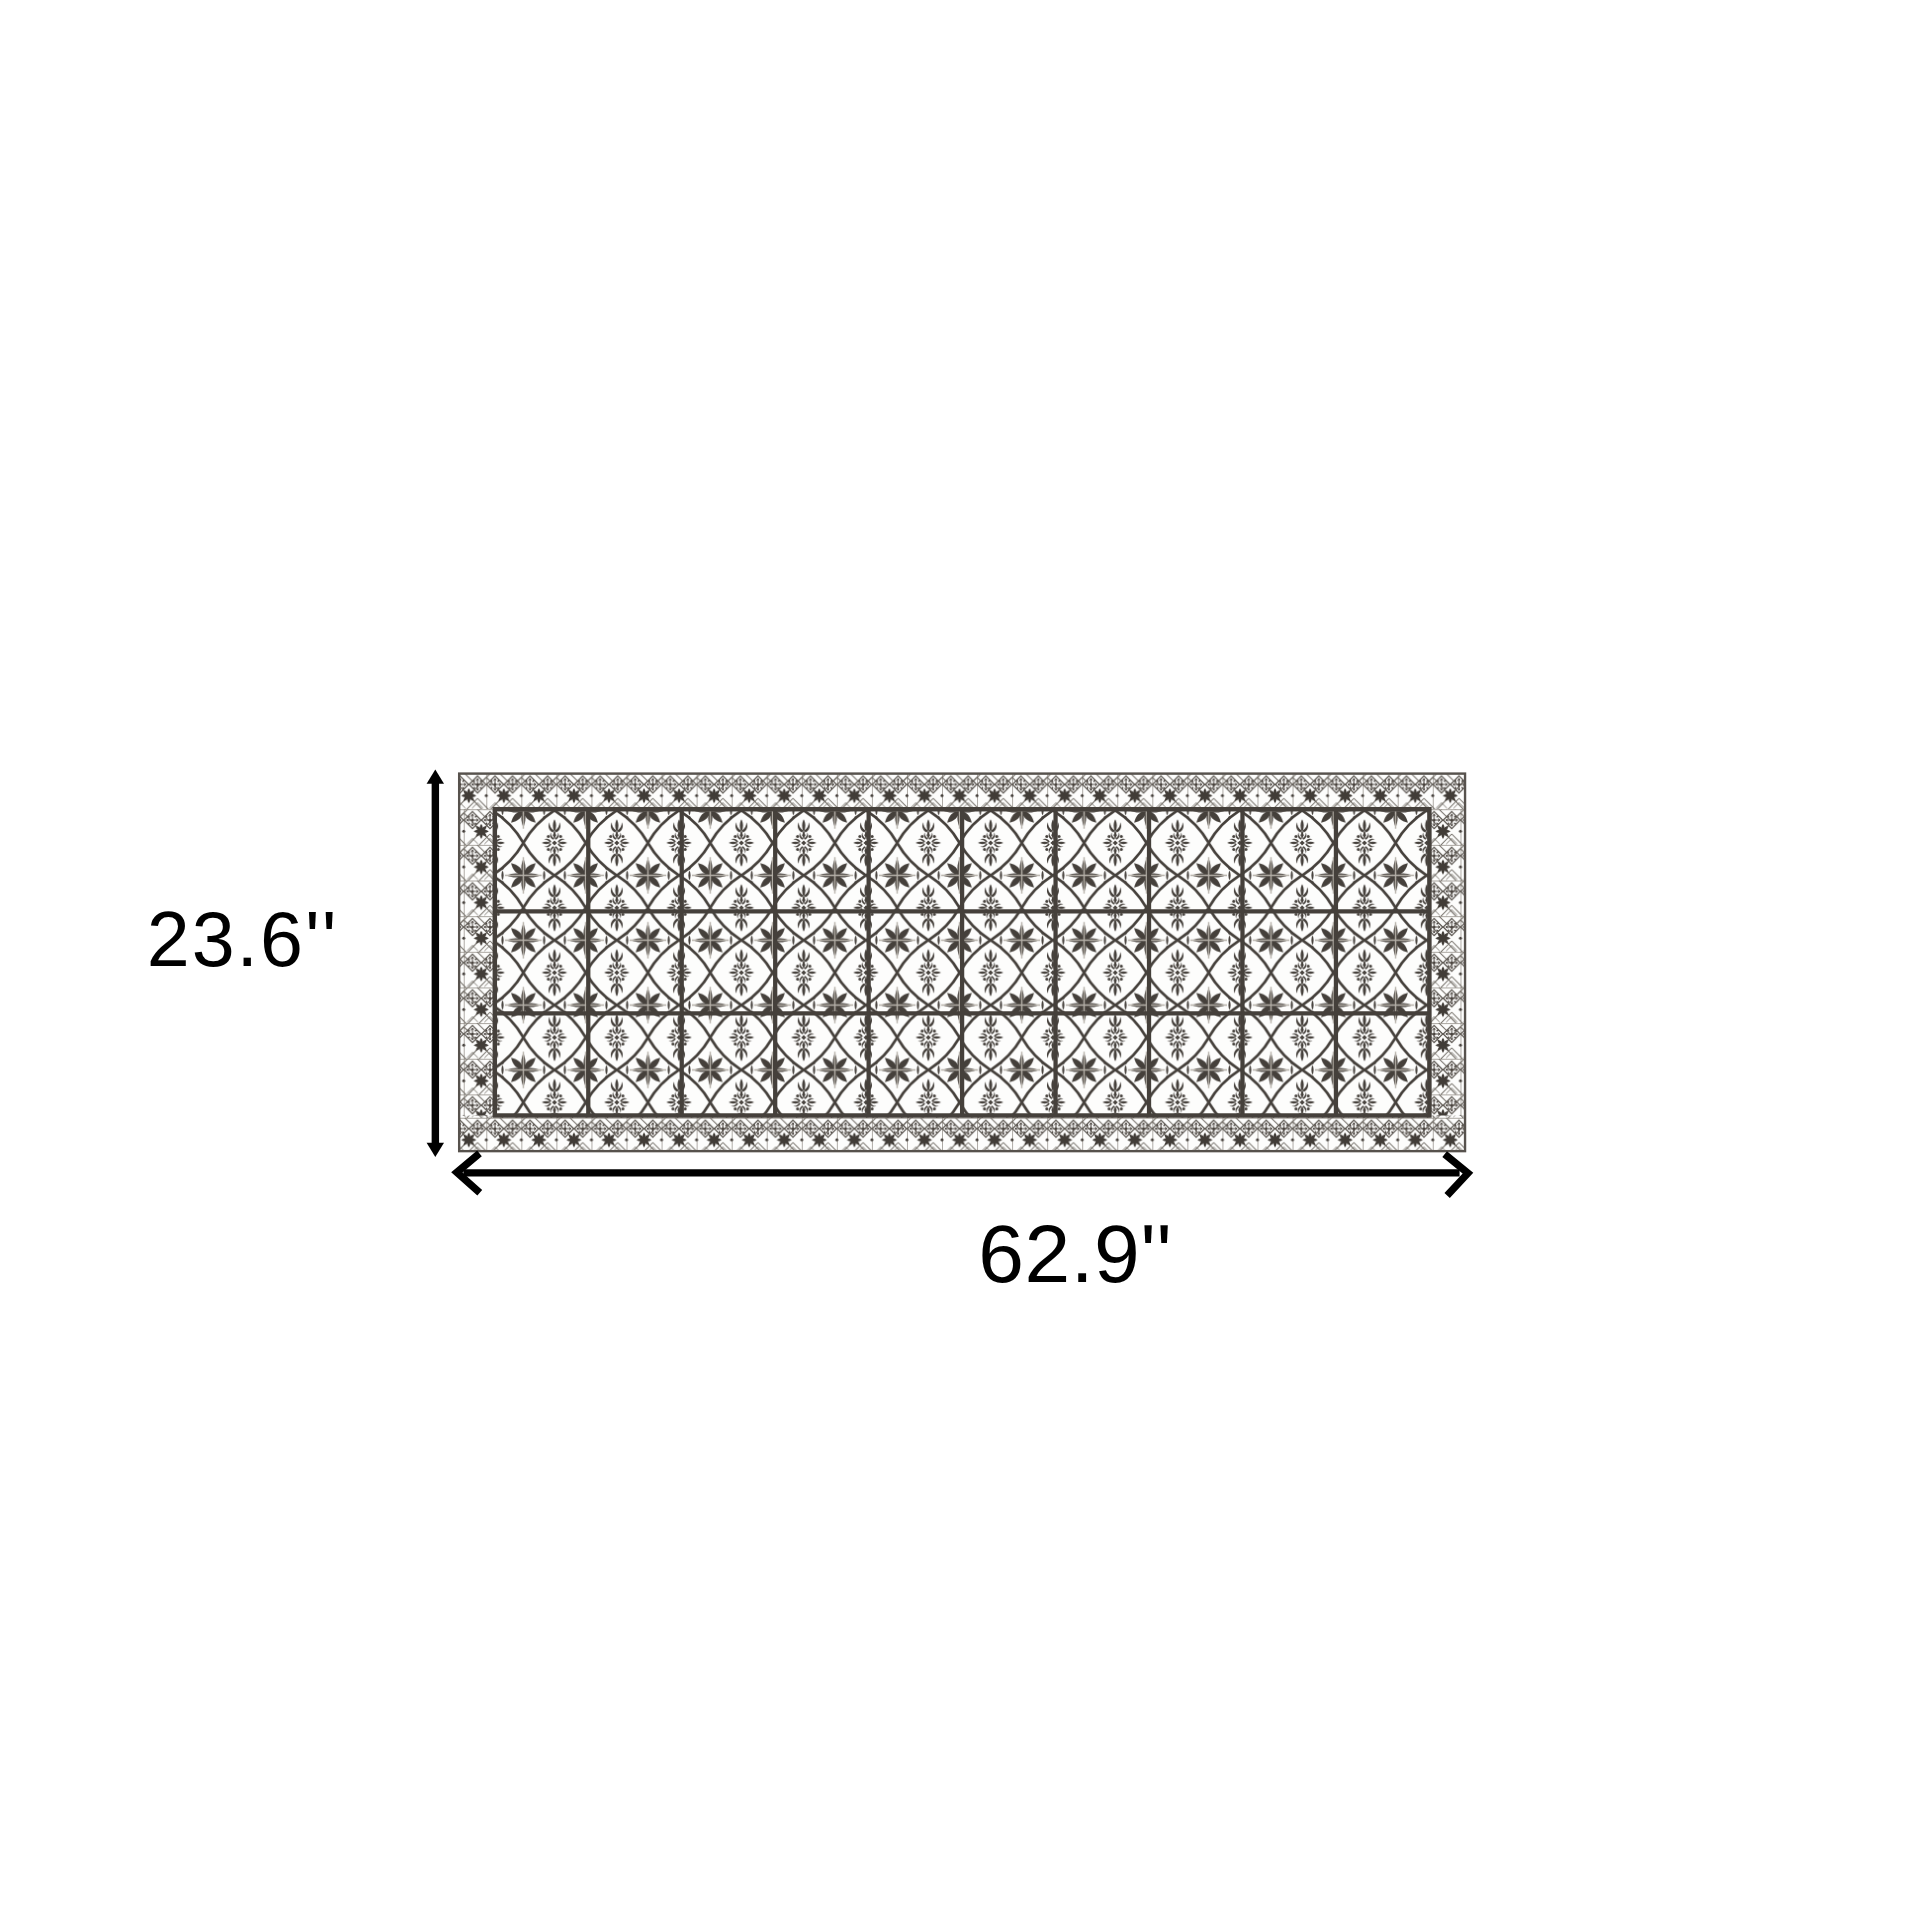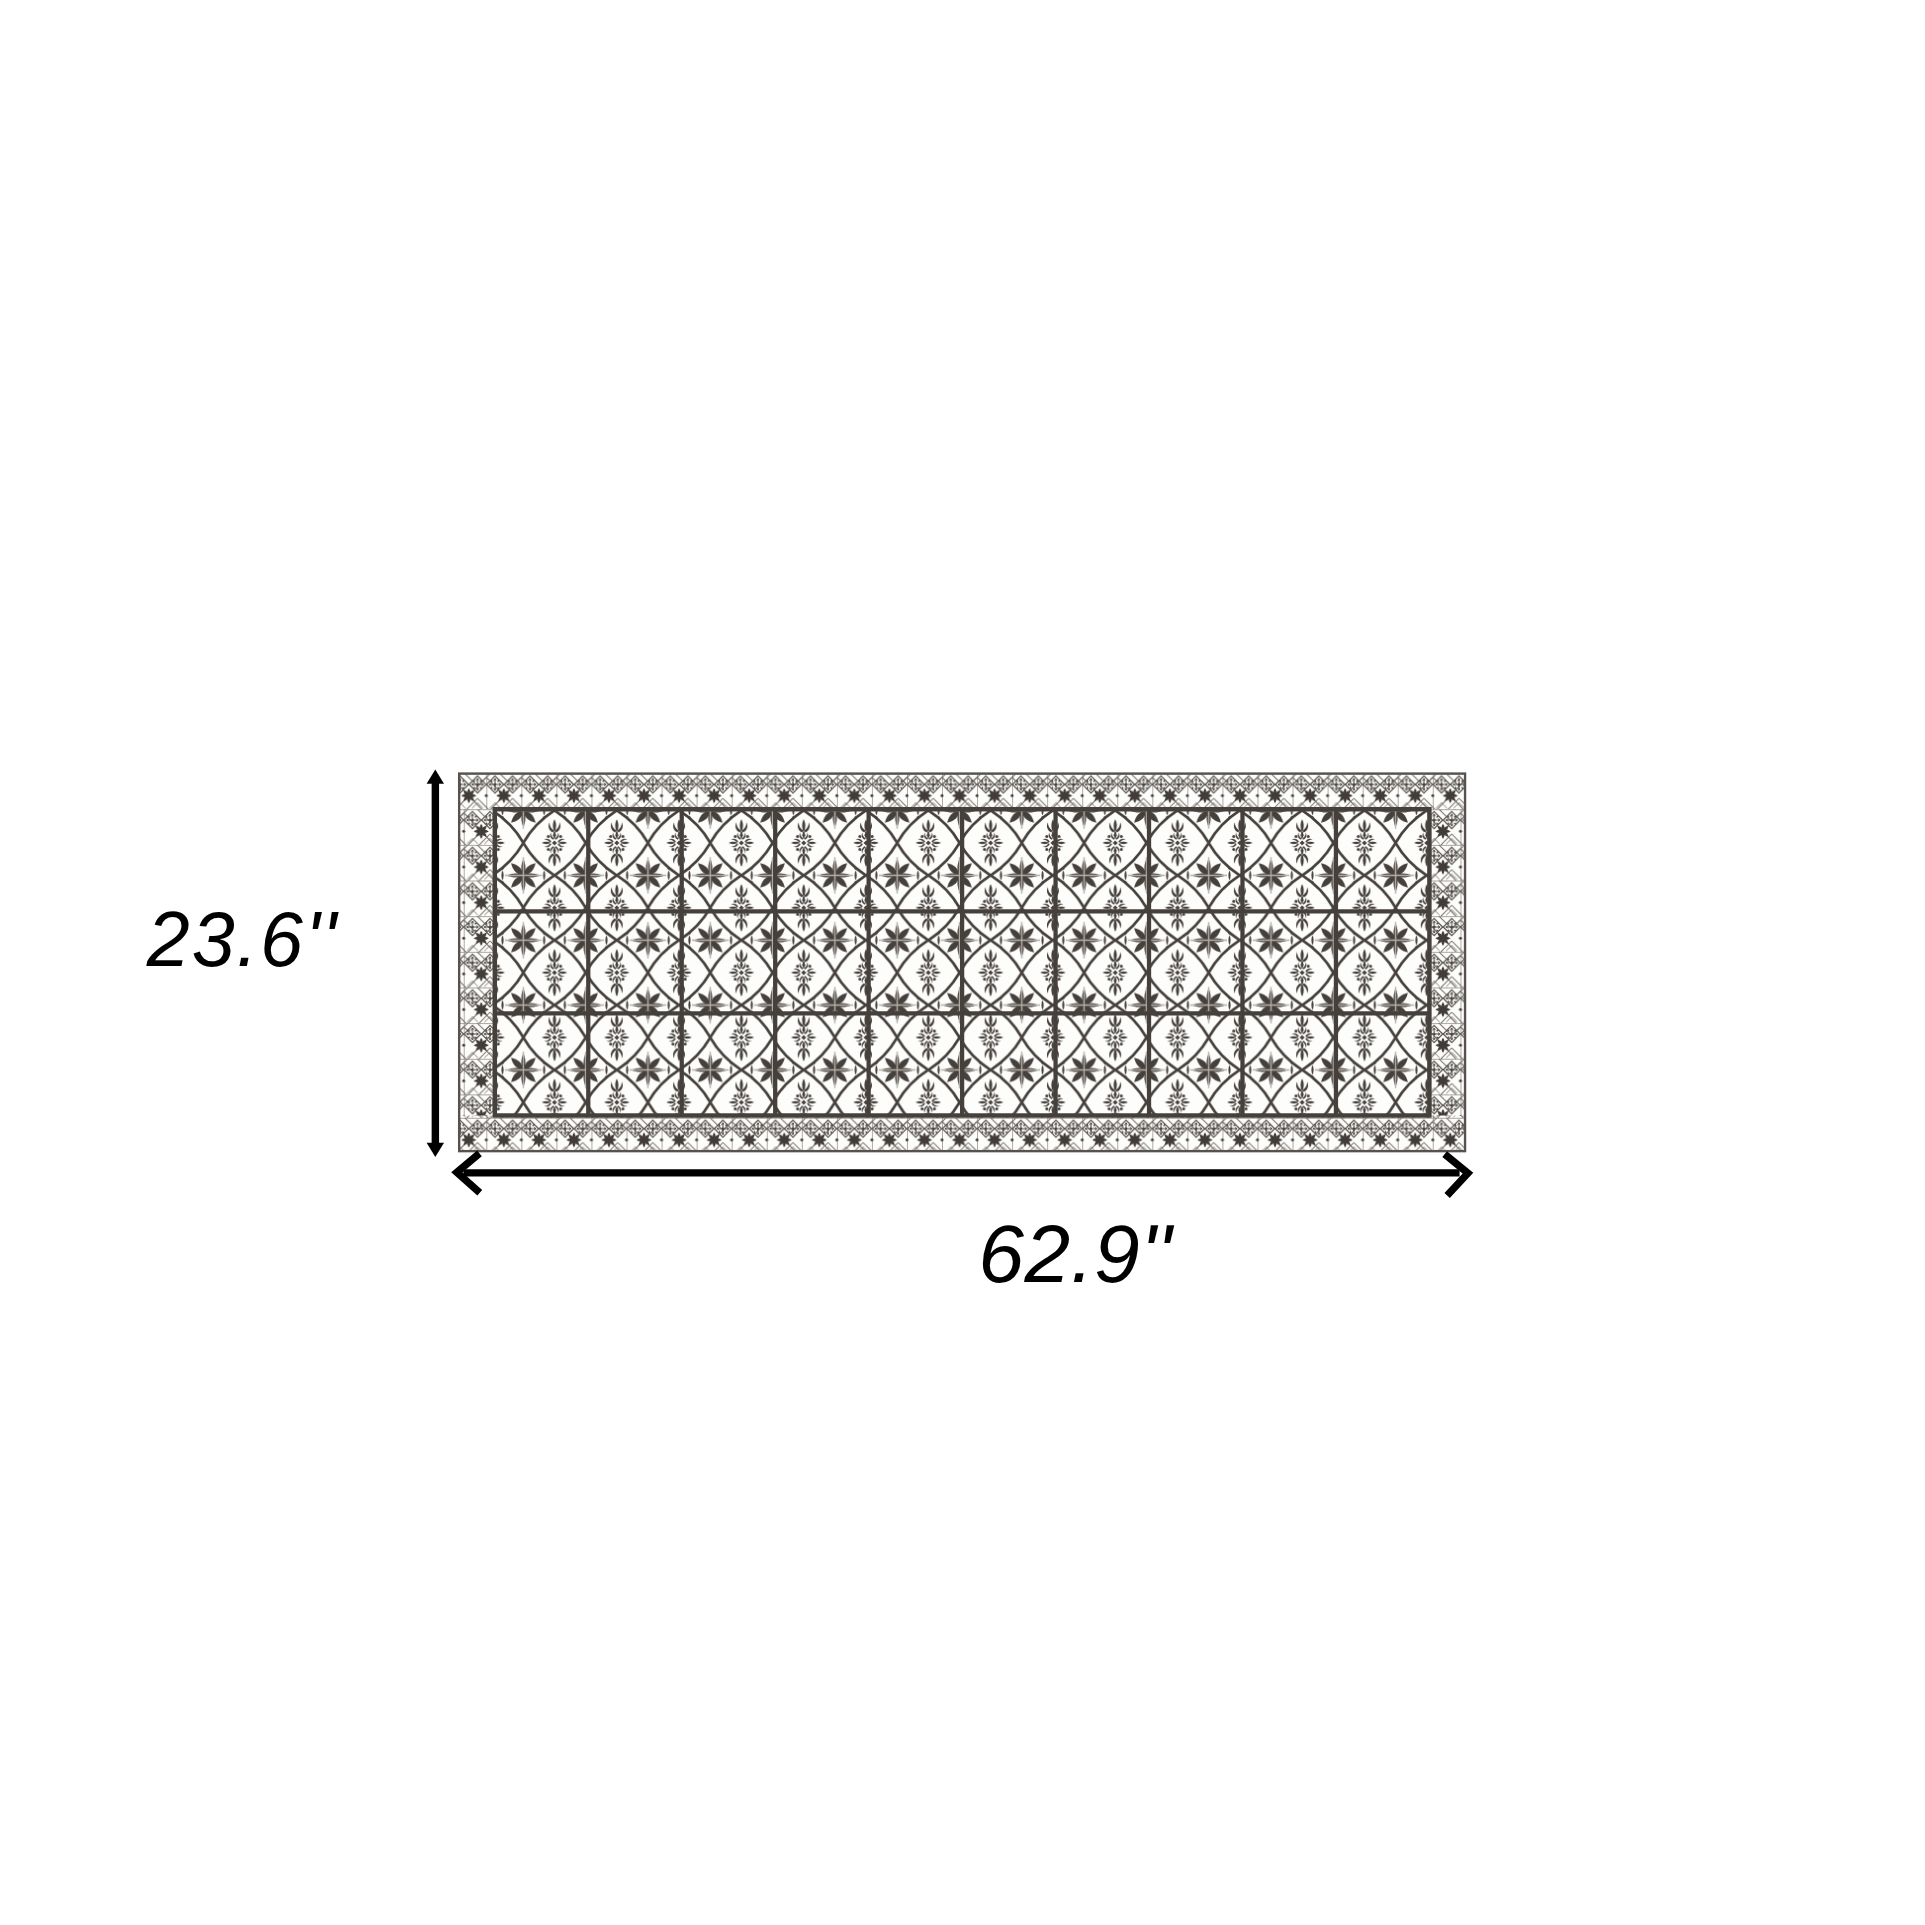--- a/index.html
+++ b/index.html
@@ -1,16 +1,16 @@
 <!DOCTYPE html>
 <html><head>
 <meta charset="utf-8">
 <style>
   html,body{margin:0;padding:0;background:#ffffff;}
-  #page{position:relative;width:1926px;height:1434px;background:#8b5cf6;overflow:hidden;font-style:italic;}
+  #page{position:relative;width:1926px;height:1434px;background:#8b5cf6;overflow:hidden;}
   svg{display:block;}
 </style>
 </head>
 <body>
 <div id="page">
 <svg width="1926" height="1926" viewBox="0 0 1945 1945" xmlns="http://www.w3.org/2000/svg">
 <defs>
 
   <path id="lens" d="M0,0 C2.1,-4 2.1,-9.5 0,-13 C-2.1,-9.5 -2.1,-4 0,0 Z"></path>
 

